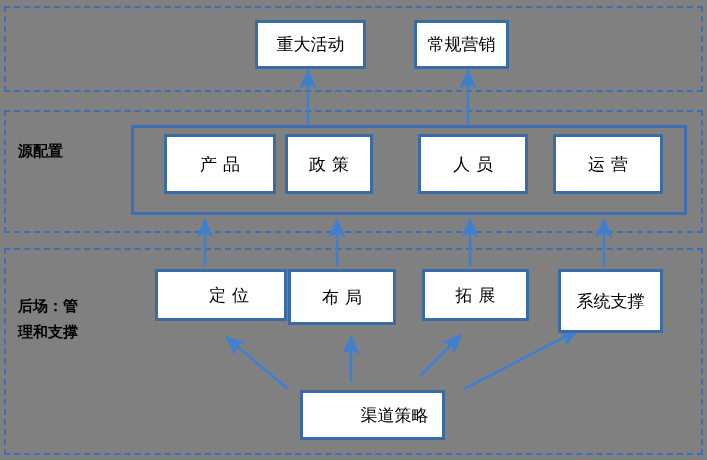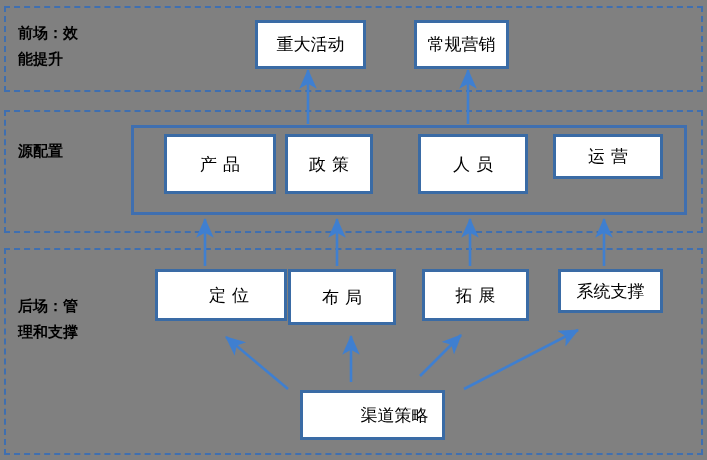--- a/index.html
+++ b/index.html
@@ -64,24 +64,20 @@
     height: 460px;
     pointer-events: none;
   }
 </style>
 </head>
 <body>
 
 <div id="canvas">
 
   <div class="zone" style="left:4px; top:6px; width:699px; height:86px;"></div>
-  <div class="zone-label" style="left:18px; top:20px;">
-    <div>前场：效</div>
-    <div>能提升</div>
-  </div>
 
   <div class="zone" style="left:4px; top:110px; width:699px; height:123px;"></div>
   <div class="zone-label" style="left:18px; top:138px;">
     <div>源配置</div>
   </div>
   <div class="inner-frame" style="left:131px; top:125px; width:556px; height:90px;"></div>
 
   <div class="zone" style="left:4px; top:248px; width:699px; height:207px;"></div>
   <div class="zone-label" style="left:18px; top:293px;">
     <div>后场：管</div>
@@ -107,22 +103,22 @@
       <line x1="464" y1="389" x2="578" y2="330"></line>
     </g>
   </svg>
 
   <div class="node" style="left:255px; top:20px; width:111px; height:49px;">重大活动</div>
   <div class="node" style="left:414px; top:20px; width:95px; height:49px;">常规营销</div>
 
   <div class="node spaced" style="left:148px; top:134px; width:112px; height:60px;margin-left:16px;">产品</div>
   <div class="node spaced" style="left:285px; top:134px; width:88px; height:60px;">政策</div>
   <div class="node spaced" style="left:418px; top:134px; width:110px; height:60px;">人员</div>
-  <div class="node spaced" style="left:553px; top:134px; width:110px; height:45px;">运营</div>
+  <div class="node spaced" style="left:553px; top:134px; width:110px; height:60px;">运营</div>
 
   <div class="node spaced" style="left:155px; top:269px; width:132px; height:52px;padding-left:16px;">定位</div>
   <div class="node spaced" style="left:288px; top:269px; width:108px; height:56px;">布局</div>
   <div class="node spaced" style="left:422px; top:269px; width:107px; height:52px;">拓展</div>
-  <div class="node" style="left:558px; top:269px; width:105px; height:44px;">系统支撑</div>
+  <div class="node" style="left:558px; top:269px; width:105px; height:64px;">系统支撑</div>
 
   <div class="node" style="left:300px; top:390px; width:145px; height:50px;padding-left:44px;">渠道策略</div>
 
 </div>
 
 </body></html>

